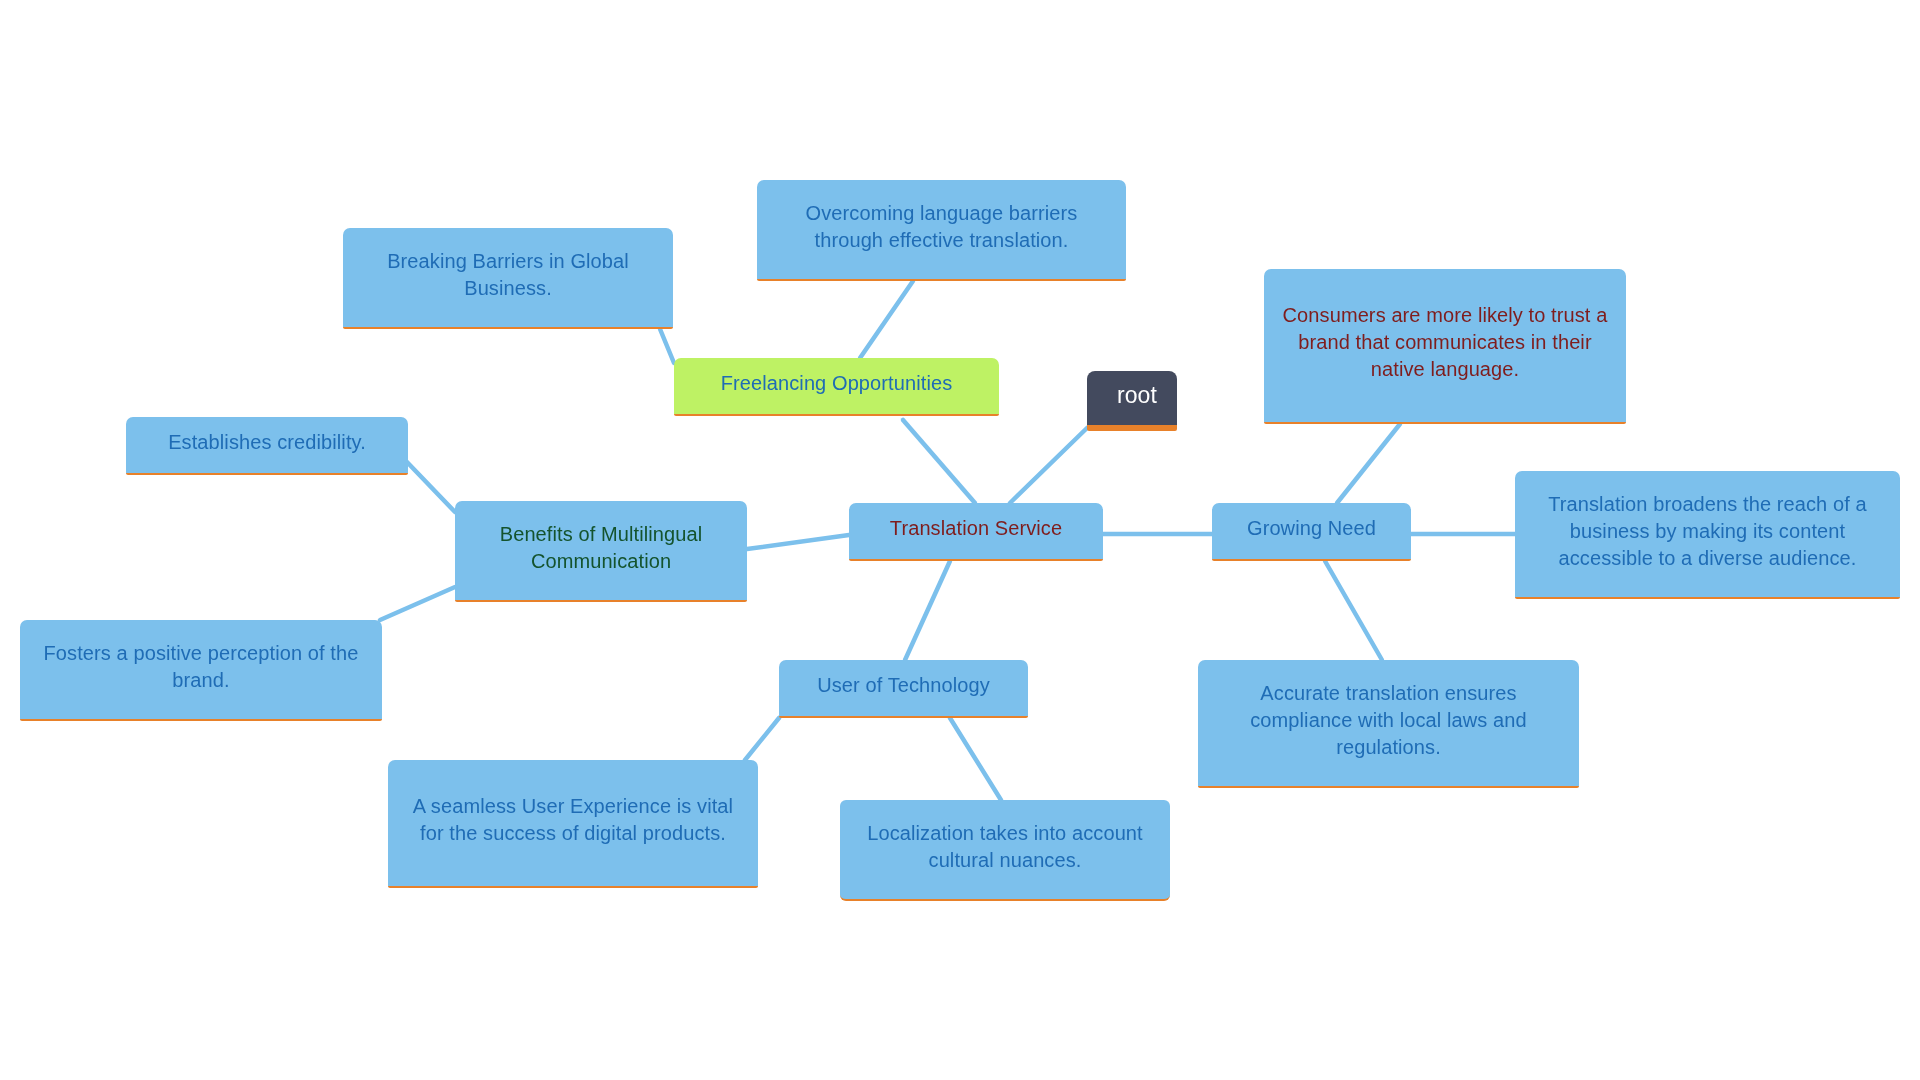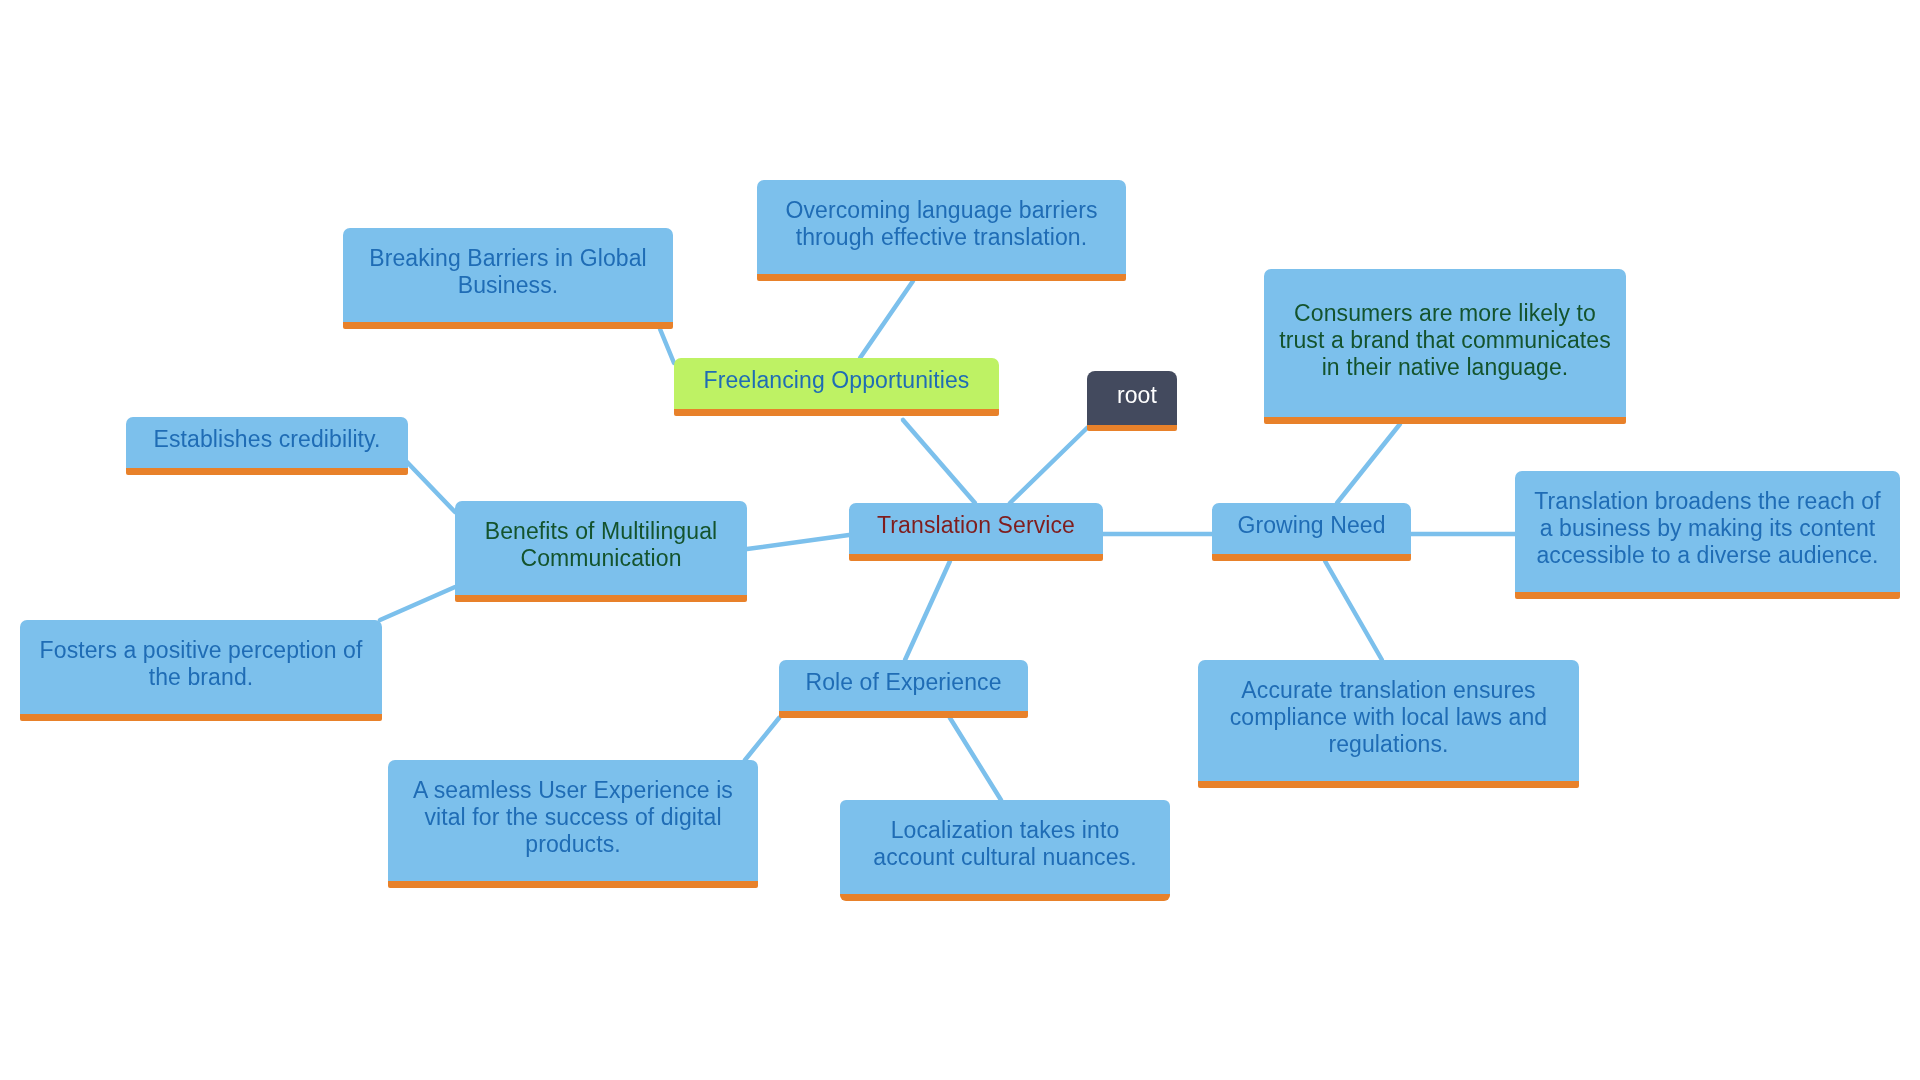--- a/index.html
+++ b/index.html
@@ -31,25 +31,25 @@
   .mm-node {
     position: absolute;
     box-sizing: border-box;
     display: flex;
     align-items: center;
     justify-content: center;
     text-align: center;
     border-radius: 7px 7px 2px 2px;
     background: #7cc0ec;
     color: #1f6cb5;
-    font-size: 23px;
+    font-size: 20px;
     line-height: 27px;
     letter-spacing: 0.1px;
     padding: 6px 14px 12px 14px;
-    border-bottom: 7px solid #ef4444;
+    border-bottom: 2px solid #ef4444;
     z-index: 5;
   }
 
   .mm-node.root-node {
     background: #434a5e;
     color: #ffffff;
     font-size: 23px;
     border-bottom: 6px solid #e8812a;
     border-radius: 8px 8px 2px 2px;
     padding-left: 24px;
@@ -104,31 +104,31 @@
       </div>
       <div class="mm-node" style="left: 126px; top: 417px; width: 282px; height: 58px; background: rgb(124, 192, 236); color: rgb(31, 108, 181); border-bottom-color: rgb(232, 129, 42);">
         <span class="node-label">Establishes credibility.</span>
       </div>
       <div class="mm-node" style="left: 20px; top: 620px; width: 362px; height: 101px; background: rgb(124, 192, 236); color: rgb(31, 108, 181); border-bottom-color: rgb(232, 129, 42);">
         <span class="node-label">Fosters a positive perception of the brand.</span>
       </div>
       <div class="mm-node" style="left: 1212px; top: 503px; width: 199px; height: 58px; background: rgb(124, 192, 236); color: rgb(31, 108, 181); border-bottom-color: rgb(232, 129, 42);">
         <span class="node-label">Growing Need</span>
       </div>
-      <div class="mm-node" style="left: 1264px; top: 269px; width: 362px; height: 155px; background: rgb(124, 192, 236); color: #14532d; border-bottom-color: rgb(232, 129, 42);">
+      <div class="mm-node" style="left: 1264px; top: 269px; width: 362px; height: 155px; background: rgb(124, 192, 236); color: #7f1d1d; border-bottom-color: rgb(232, 129, 42);">
         <span class="node-label">Consumers are more likely to trust a brand that communicates in their native language.</span>
       </div>
       <div class="mm-node" style="left: 1515px; top: 471px; width: 385px; height: 128px; background: rgb(124, 192, 236); color: rgb(31, 108, 181); border-bottom-color: rgb(232, 129, 42);">
         <span class="node-label">Translation broadens the reach of a business by making its content accessible to a diverse audience.</span>
       </div>
       <div class="mm-node" style="left: 1198px; top: 660px; width: 381px; height: 128px; background: rgb(124, 192, 236); color: rgb(31, 108, 181); border-bottom-color: rgb(232, 129, 42);">
         <span class="node-label">Accurate translation ensures compliance with local laws and regulations.</span>
       </div>
       <div class="mm-node" style="left: 779px; top: 660px; width: 249px; height: 58px; background: rgb(124, 192, 236); color: rgb(31, 108, 181); border-bottom-color: rgb(232, 129, 42);">
-        <span class="node-label">Role of Experience</span>
+        <span class="node-label">User of Technology</span>
       </div>
       <div class="mm-node" style="left: 388px; top: 760px; width: 370px; height: 128px; background: rgb(124, 192, 236); color: rgb(31, 108, 181); border-bottom-color: rgb(232, 129, 42);">
         <span class="node-label">A seamless User Experience is vital for the success of digital products.</span>
       </div>
       <div class="mm-node" style="left: 840px; top: 800px; width: 330px; height: 101px; background: rgb(124, 192, 236); color: rgb(31, 108, 181); border-bottom-color: rgb(232, 129, 42); border-radius: 6px;">
         <span class="node-label">Localization takes into account cultural nuances.</span>
       </div>
     </div>
 
 </div>

